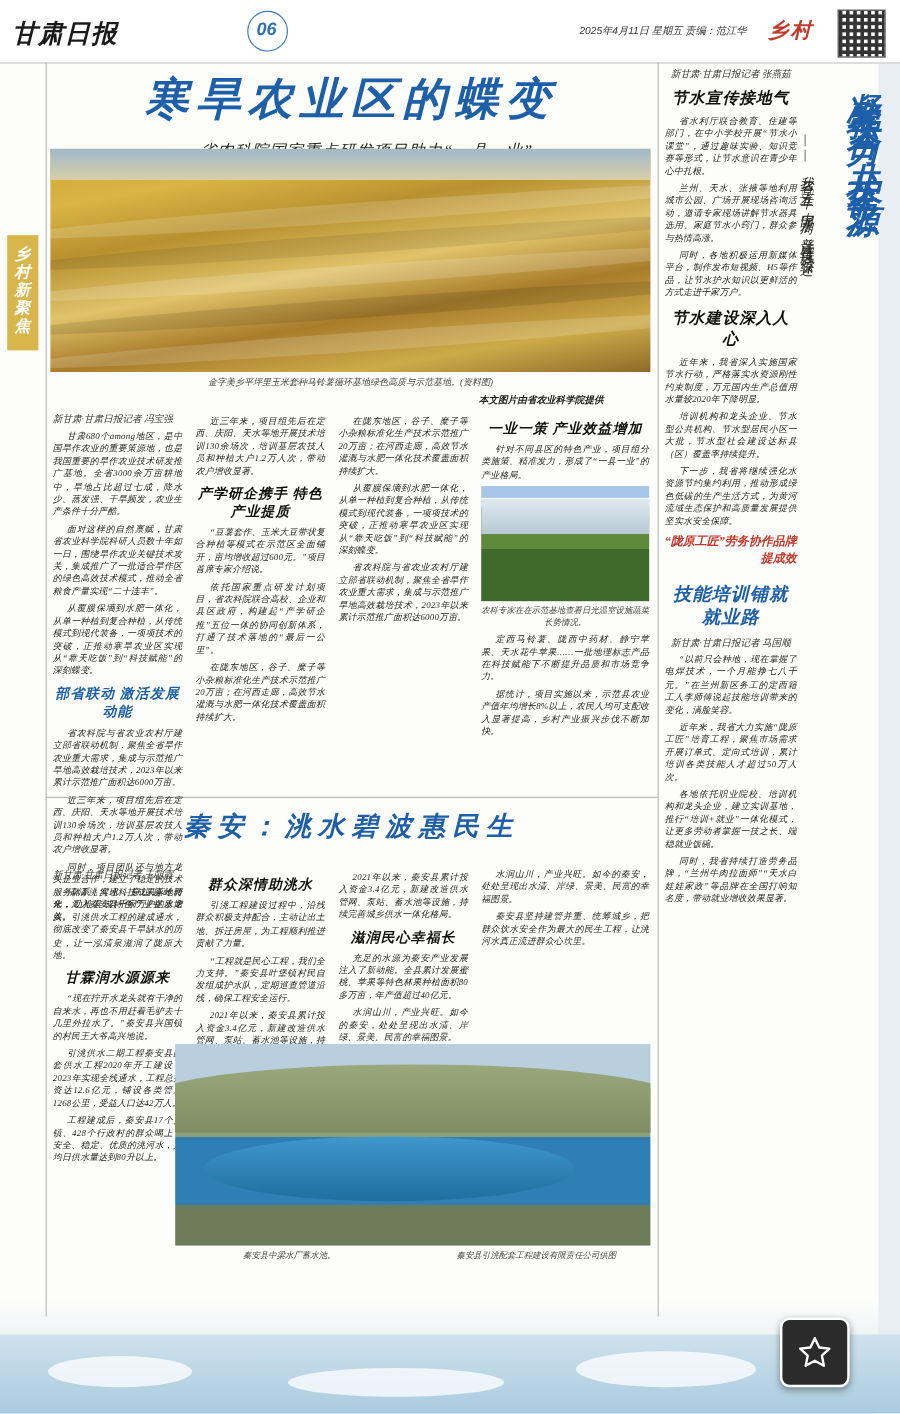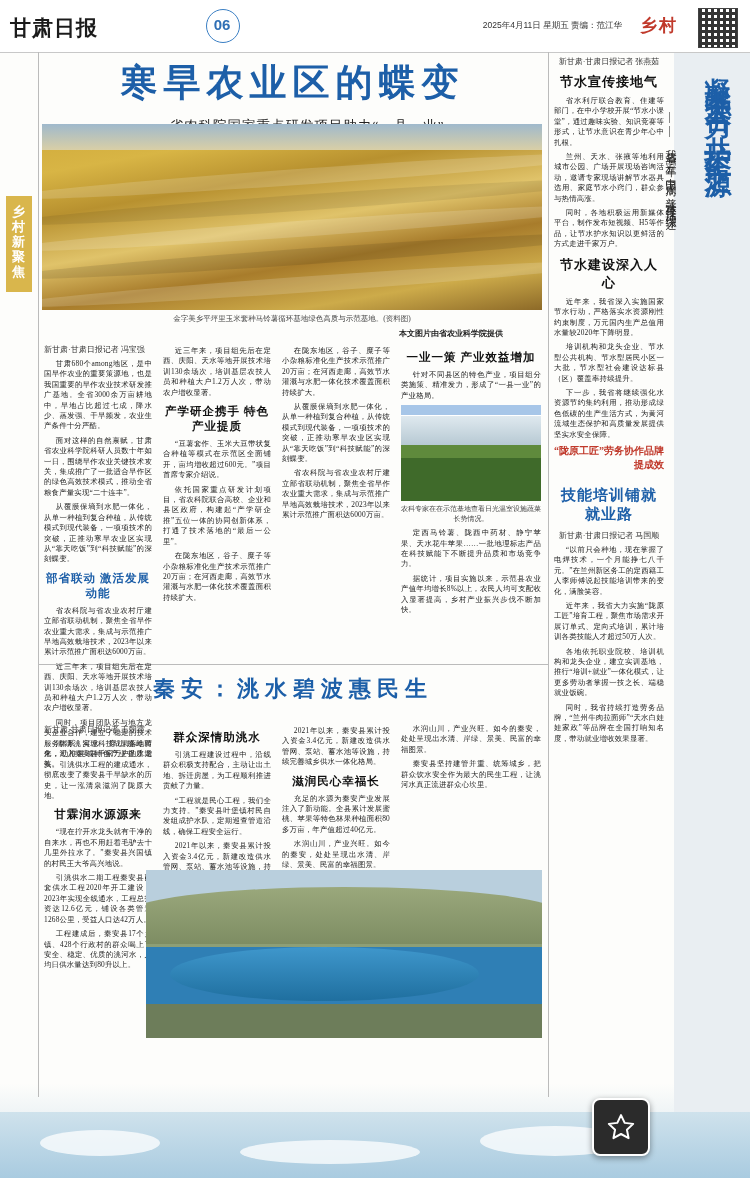--- a/index.html
+++ b/index.html
@@ -4,22 +4,23 @@
 <style>
   html,body{margin:0;padding:0;}
   body{
     width:750px;height:1178px;
     background:#e9eef2;
     font-family:"Liberation Serif", serif;
     overflow:hidden;
     position:relative;
   }
   .page{
-    position:absolute;left:0;top:0;width:674px;height:1178px;
+    position:absolute;left:0;top:0;width:732px;height:1178px;
     background:linear-gradient(to bottom,#fdfdfb 0%,#fdfdfb 92%,#cfe0ea 100%);
+    font-style:italic;
   }
   
   .masthead{
     position:absolute;left:0;top:0;width:750px;height:52px;
     border-bottom:1px solid #c8c8c8;
     background:#fff;
   }
   .logo{
     position:absolute;left:10px;top:14px;
     font-family:"DejaVu Serif", serif;
@@ -317,20 +318,24 @@
         <p>水润山川，产业兴旺。如今的秦安，处处呈现出水清、岸绿、景美、民富的幸福图景。</p>
         <p>秦安县坚持建管并重、统筹城乡，把群众饮水安全作为最大的民生工程，让洮河水真正流进群众心坎里。</p>
       </div>
     </div>
 
     <div style="position:absolute;left:146px;top:818px;width:396px;">
       <div class="lake">
         <div class="hill"></div>
         <div class="water"></div>
       </div>
+      <div style="display:flex;justify-content:space-between;">
+        <div class="photo-caption" style="width:48%;">秦安县中梁水厂蓄水池。</div>
+        <div class="photo-caption" style="width:48%;">秦安县引洮配套工程建设有限责任公司供图</div>
+      </div>
     </div>
 
     <div class="vheadline">
       <div class="vmain">凝聚强大合力 共护生命之源</div>
       <div class="vsub">——我省二〇二五年“中国水周”普法宣传活动综述</div>
     </div>
 
     <div style="position:absolute;left:554px;top:4px;width:110px;">
       <div class="byline" style="text-align:center;">新甘肃·甘肃日报记者 张燕茹</div>
       <div class="rbox-title">节水宣传接地气</div>

